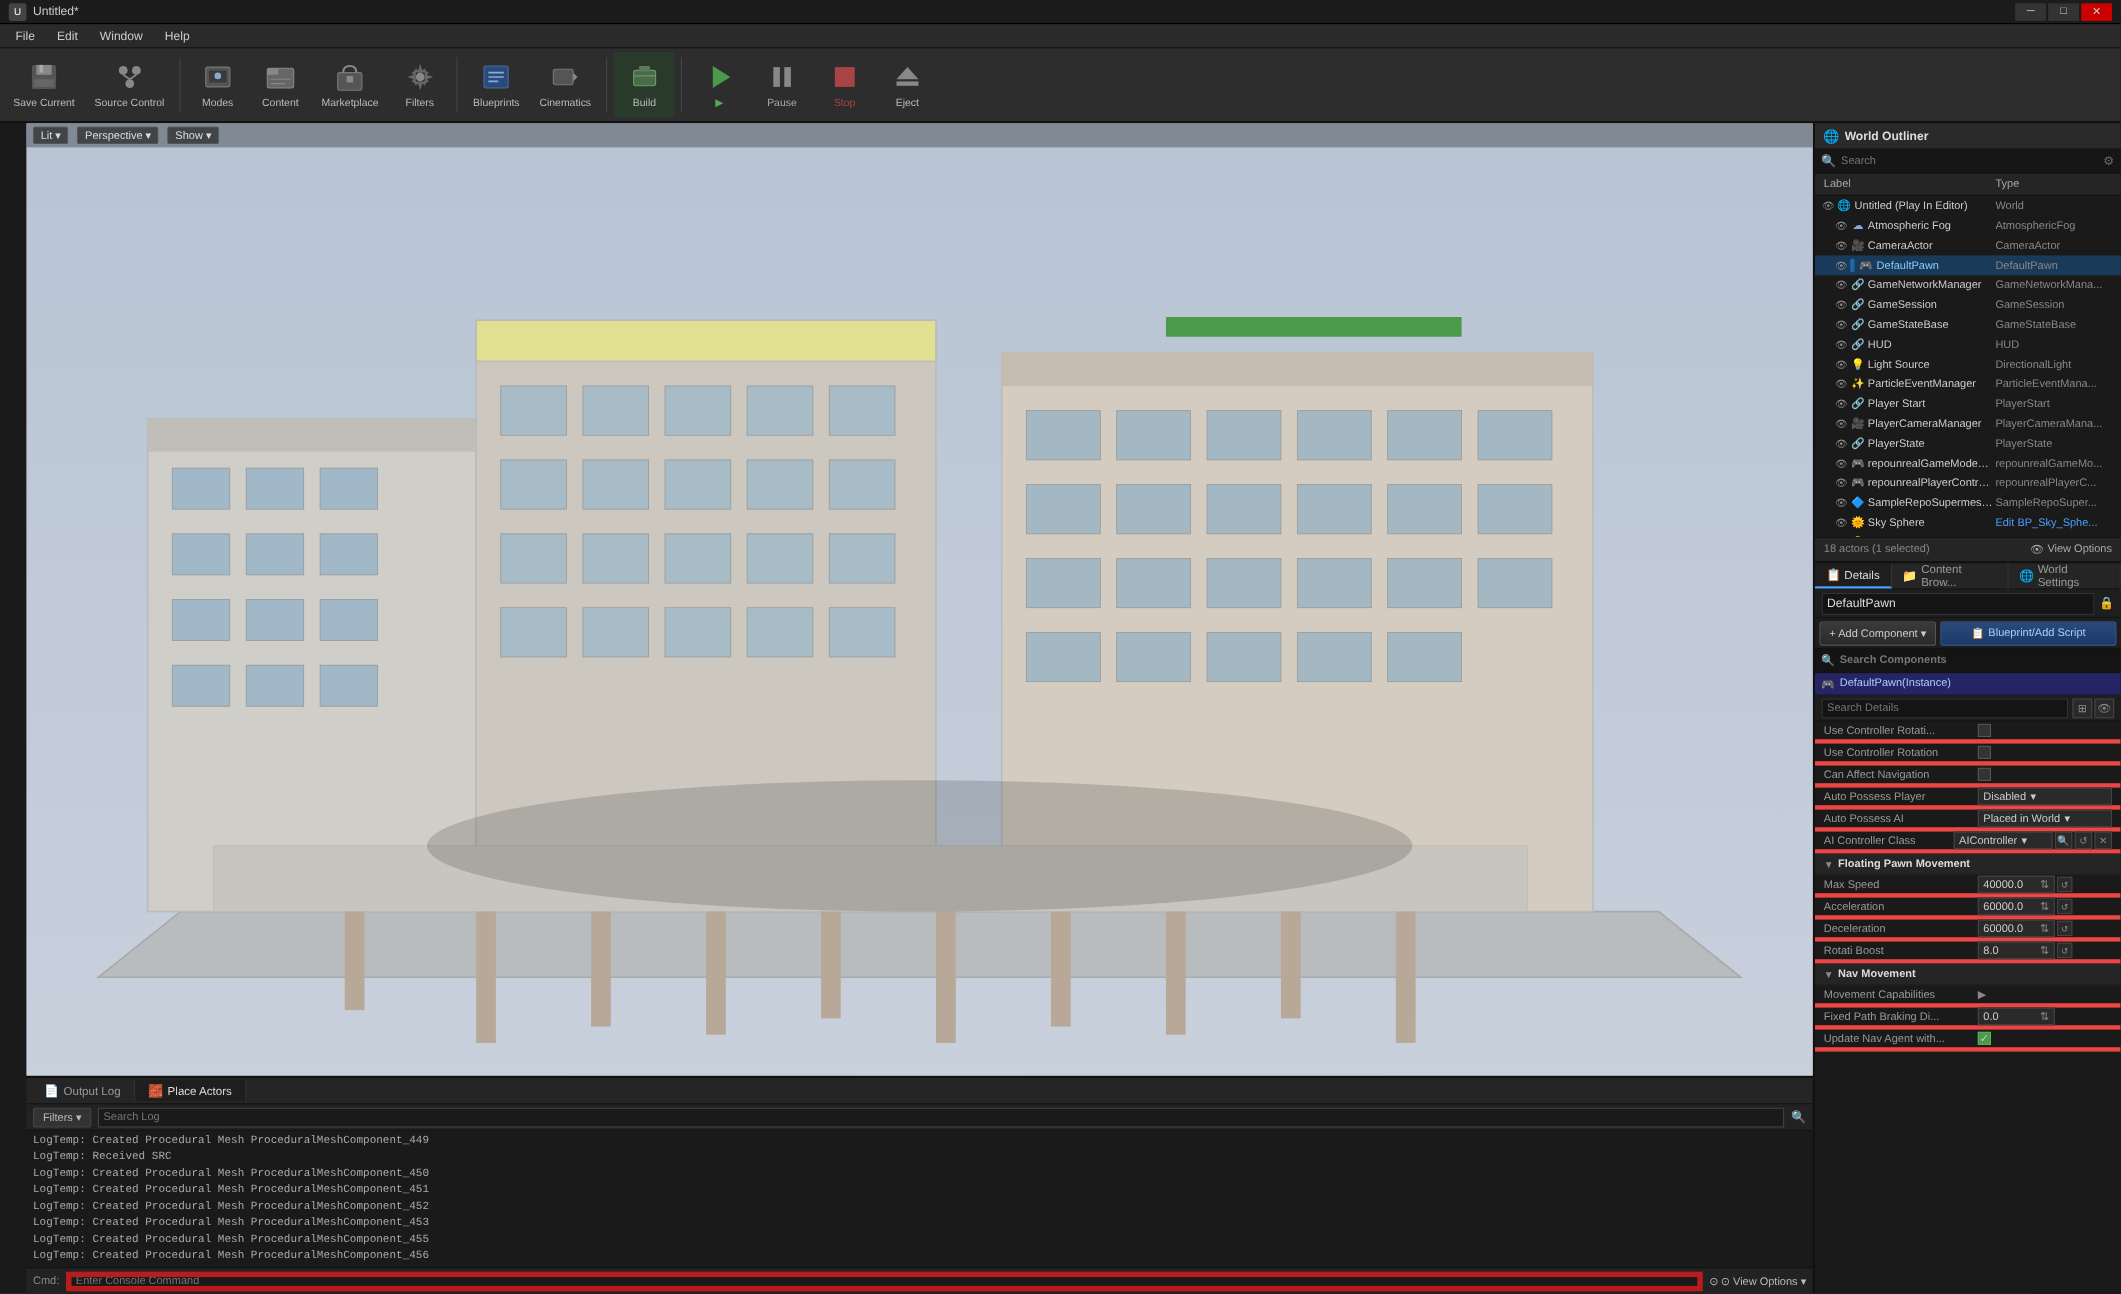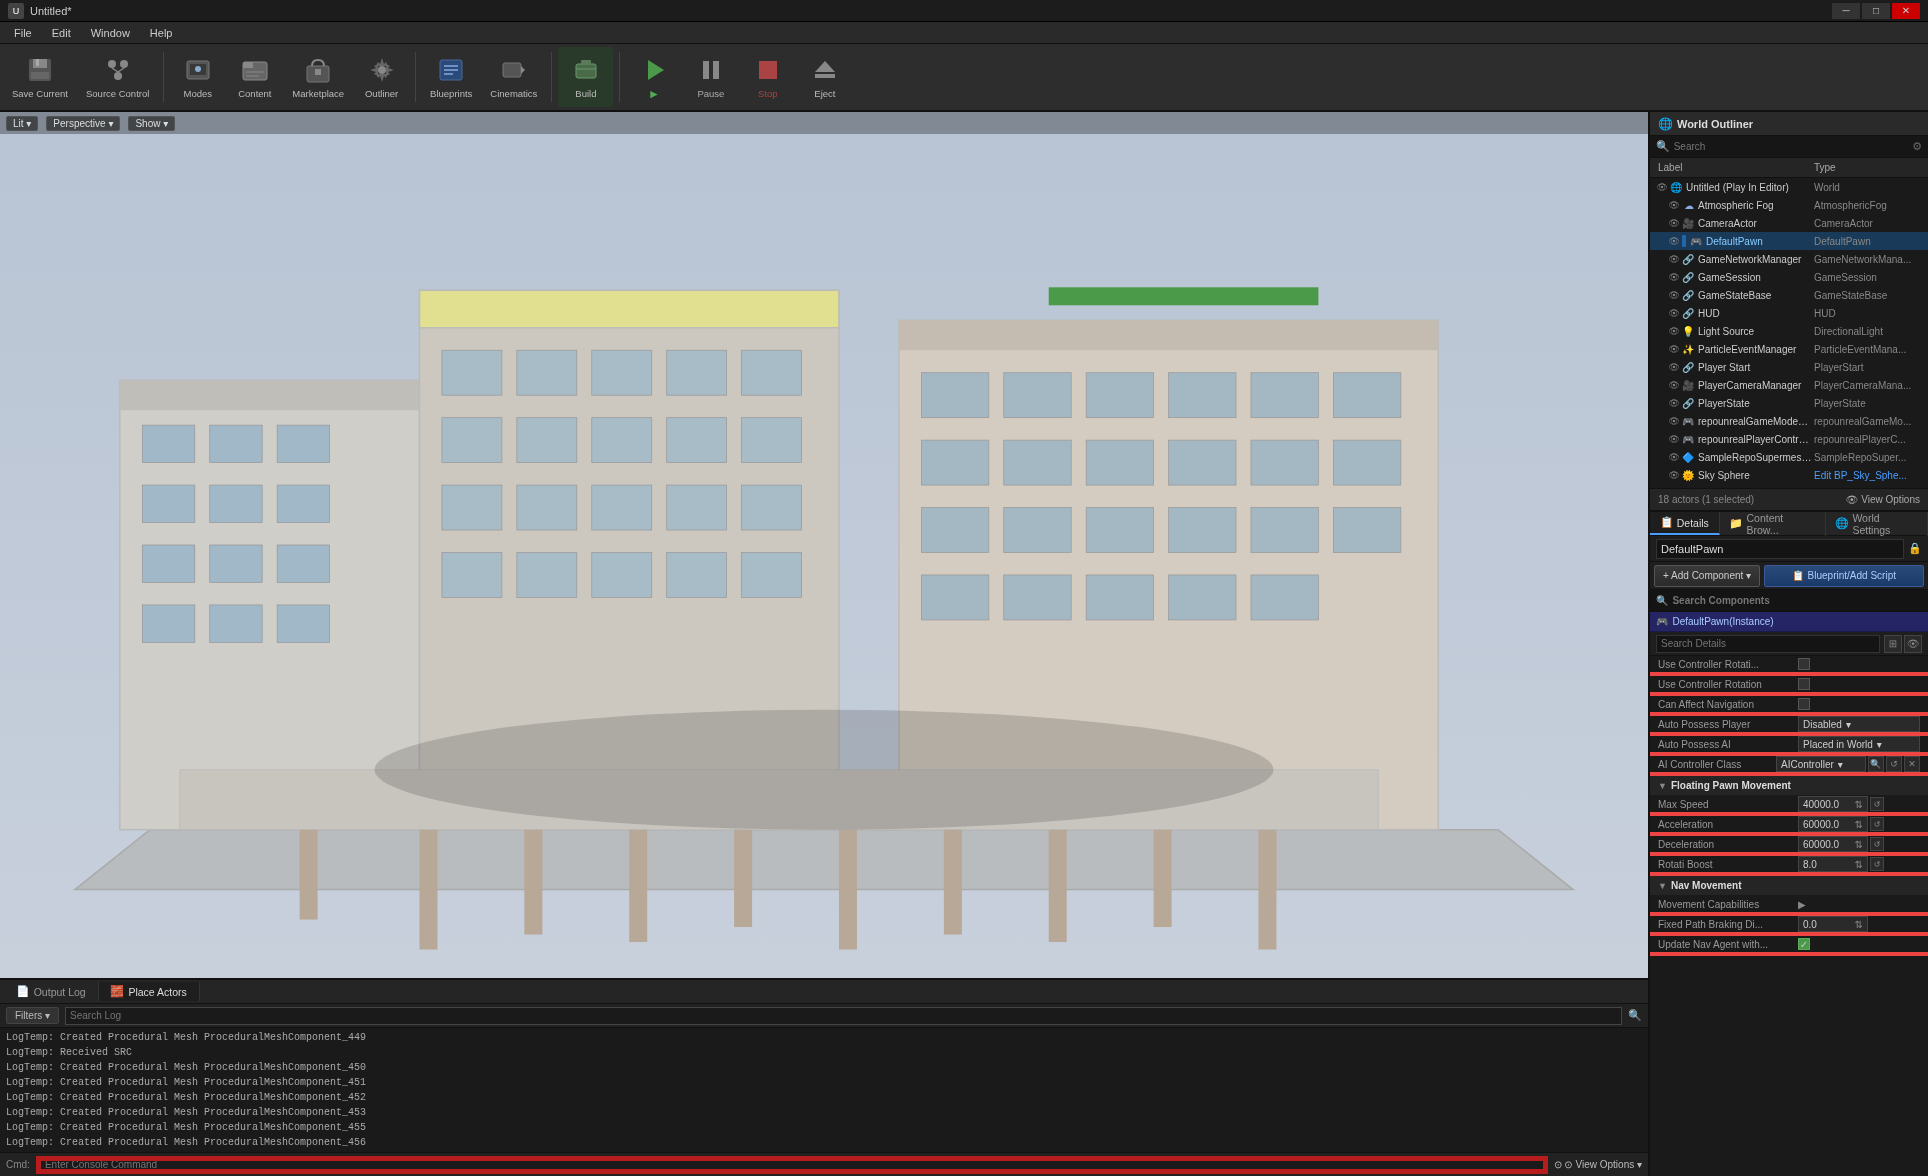--- a/index.html
+++ b/index.html
@@ -112,20 +112,21 @@
     #main-layout {
       display: flex;
       height: calc(1176px - 22px - 22px - 68px);
     }
 
     
     #viewport-area {
       flex: 1;
       display: flex;
       flex-direction: column;
+      margin-left: 24px;
     }
     #viewport {
       flex: 1;
       background: #3a3a4a;
       position: relative;
       overflow: hidden;
     }
     .viewport-scene {
       width: 100%;
       height: 100%;
@@ -630,21 +631,21 @@
   <div class="toolbar-btn">
     <div class="tb-icon">
       <svg width="28" height="28" viewBox="0 0 28 28">
           <circle cx="14" cy="14" r="4" fill="#888"></circle>
           <path d="M14 2 L16 8 L18 6 L20 10 L14 10 L8 10 L10 6 L12 8 Z" fill="#666"></path>
           <path d="M14 26 L16 20 L18 22 L20 18 L14 18 L8 18 L10 22 L12 20 Z" fill="#666"></path>
           <path d="M2 14 L8 16 L6 18 L10 20 L10 14 L10 8 L6 10 L8 12 Z" fill="#666"></path>
           <path d="M26 14 L20 16 L22 18 L18 20 L18 14 L18 8 L22 10 L20 12 Z" fill="#666"></path>
         </svg>
     </div>
-    <span class="tb-label">Outliner</span>
+    <span class="tb-label">Filters</span>
   </div>
   <div class="toolbar-sep"></div>
   <div class="toolbar-btn">
     <div class="tb-icon">
       <svg width="28" height="28" viewBox="0 0 28 28">
           <rect x="3" y="4" width="22" height="20" rx="2" fill="#2a4a7a" stroke="#4a6a9a" stroke-width="1"></rect>
           <line x1="7" y1="10" x2="21" y2="10" stroke="#88aadd" stroke-width="1.5"></line>
           <line x1="7" y1="14" x2="21" y2="14" stroke="#88aadd" stroke-width="1.5"></line>
           <line x1="7" y1="18" x2="16" y2="18" stroke="#88aadd" stroke-width="1.5"></line>
         </svg>

